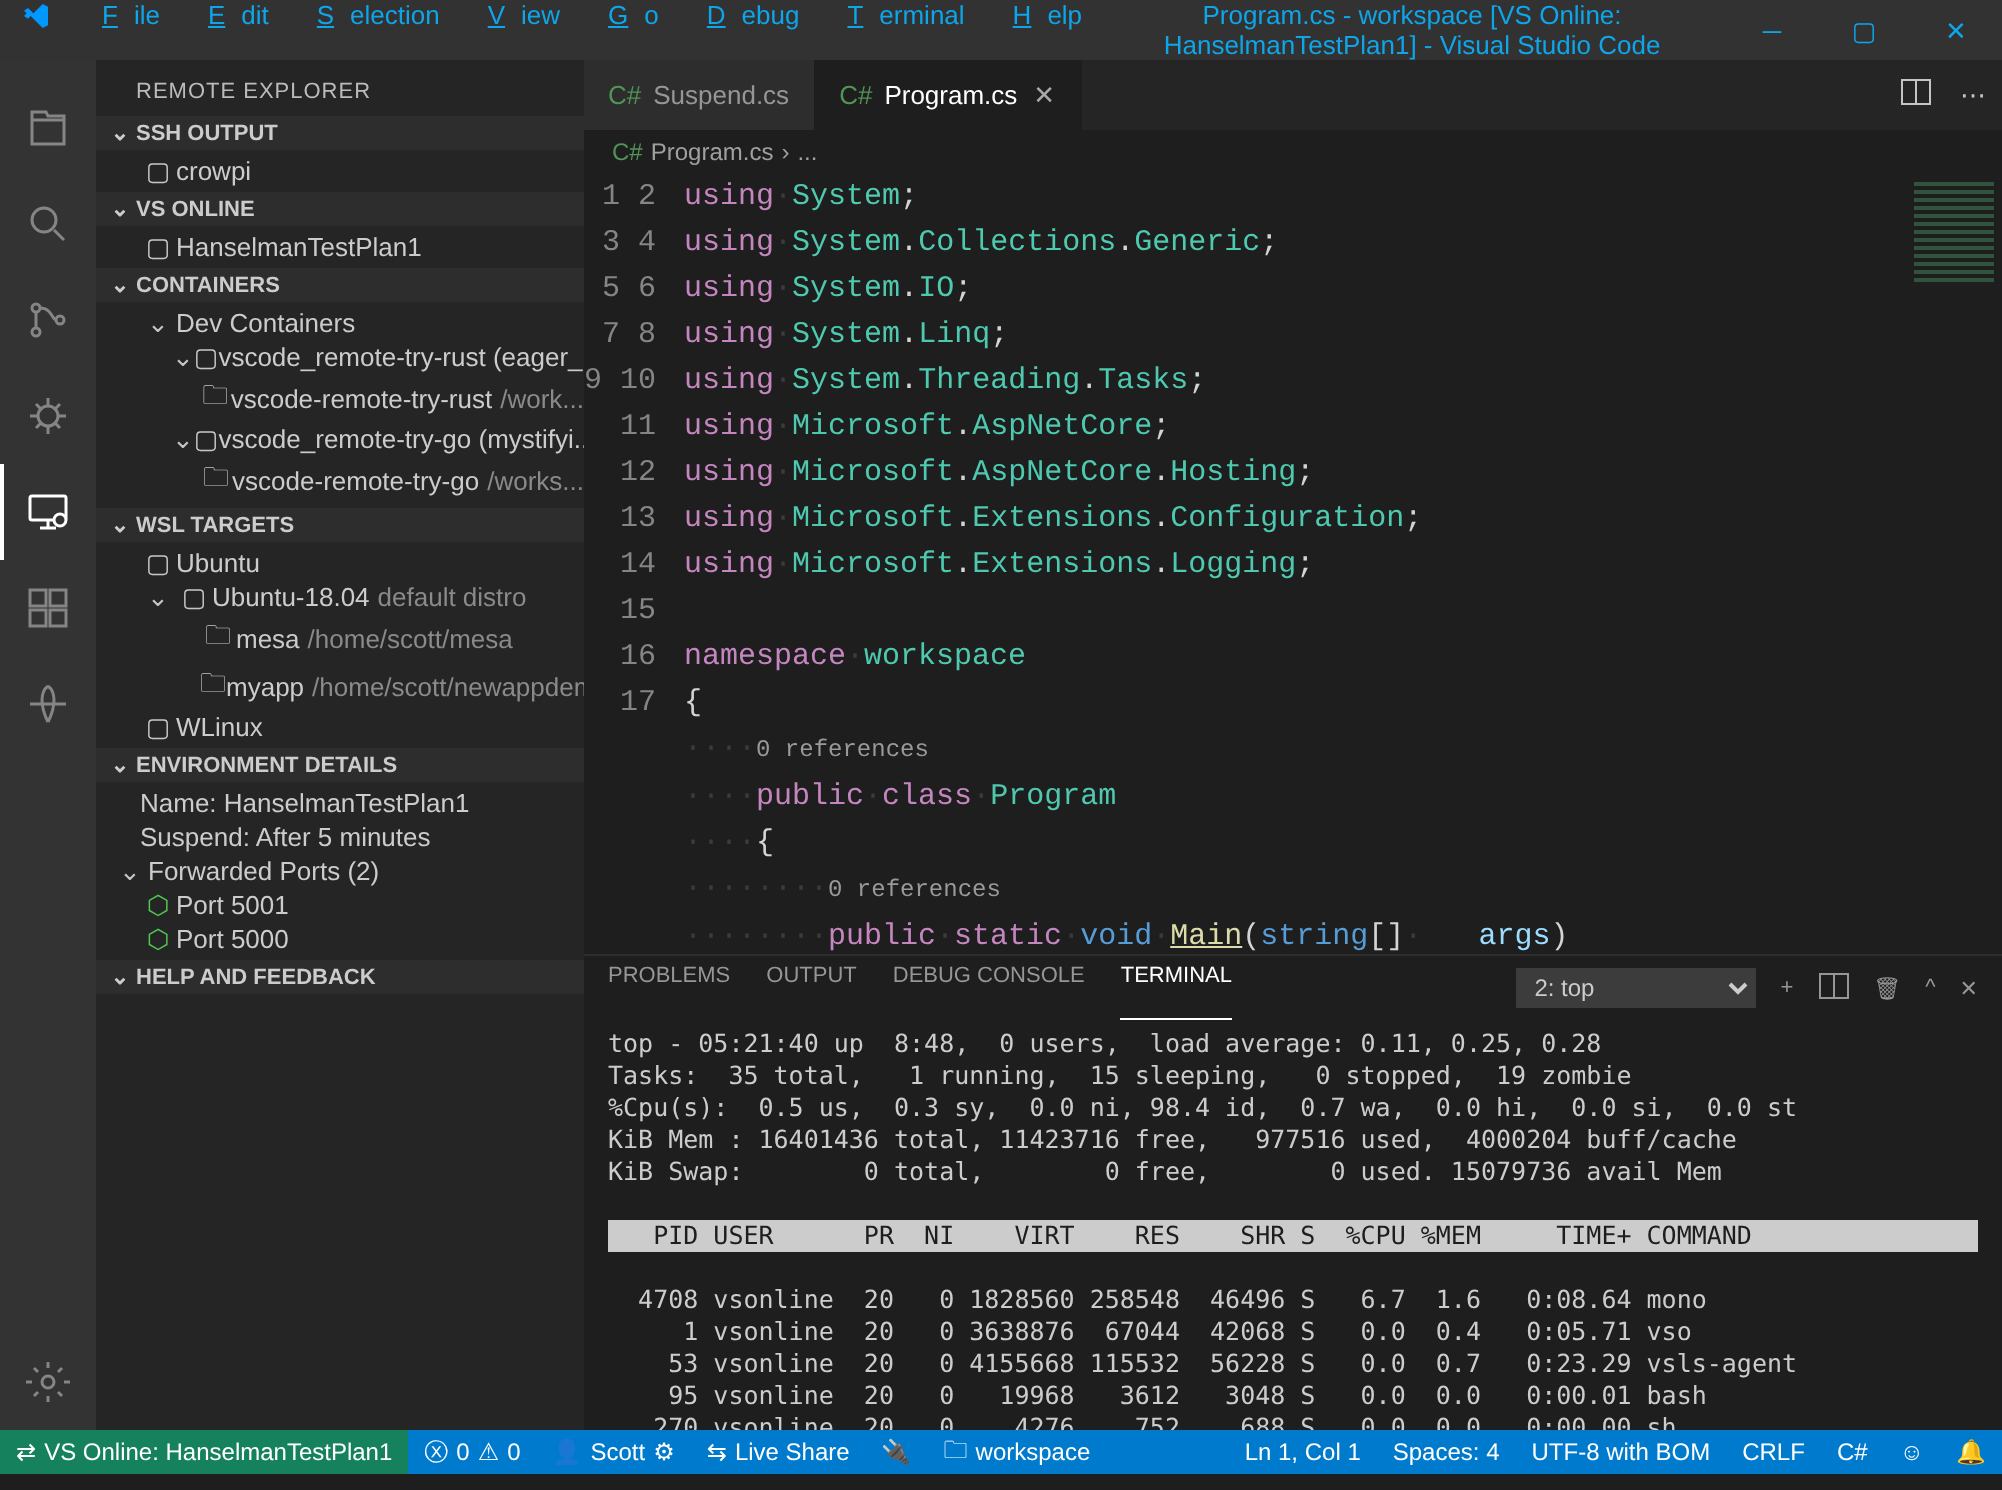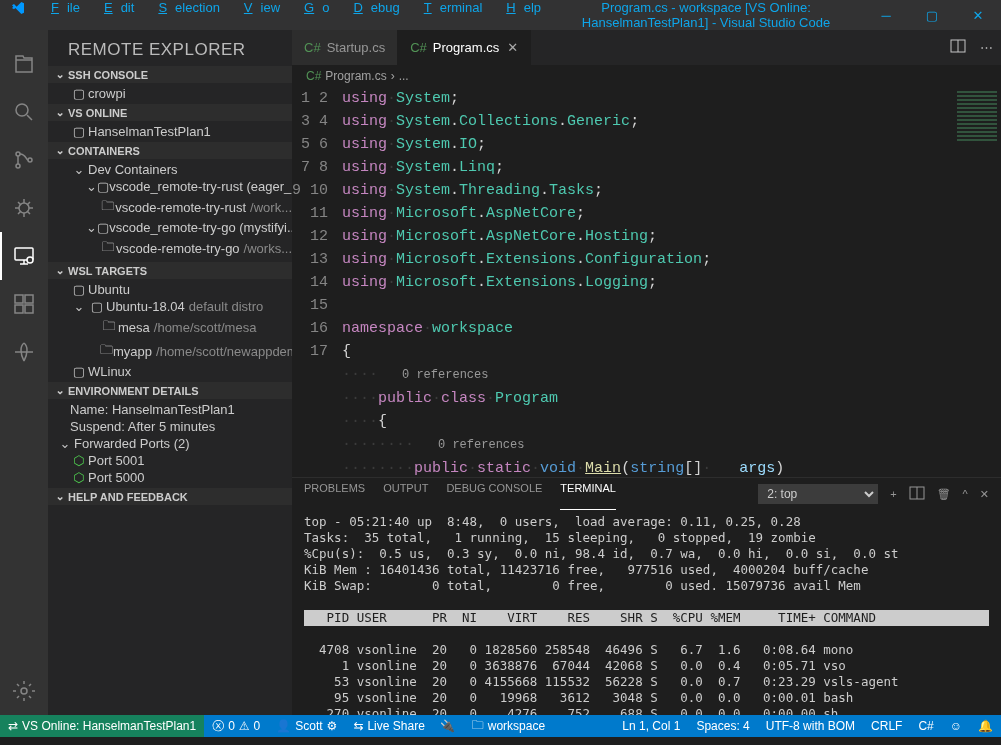--- a/index.html
+++ b/index.html
@@ -12,21 +12,21 @@
 .title-bar .title { flex: 1; text-align: center; }
 .title-bar .controls { display: flex; }
 .title-bar .controls div { width: 46px; height: 30px; display: flex; align-items: center; justify-content: center; }
 .main { display: flex; height: 685px; }
 .activity-bar { width: 48px; background: #333333; display: flex; flex-direction: column; align-items: center; padding-top: 10px; }
 .activity-bar .ab-icon { width: 48px; height: 48px; display: flex; align-items: center; justify-content: center; color: #858585; position: relative; }
 .activity-bar .ab-icon.active { color: #fff; }
 .activity-bar .ab-icon.active:before { content:""; position:absolute; left:0; top:0; bottom:0; width:2px; background:#fff; }
 .activity-bar .spacer { flex: 1; }
 .sidebar { width: 244px; background: #252526; display: flex; flex-direction: column; overflow: hidden; }
-.sidebar-title { padding: 10px 20px 6px; font-size: 17px; letter-spacing: 0.5px; color: #bbbbbb; }
+.sidebar-title { padding: 10px 20px 6px; font-size: 11px; letter-spacing: 0.5px; color: #bbbbbb; }
 .section-header { display: flex; align-items: center; padding: 2px 4px; font-size: 11px; font-weight: bold; color:#cccccc; background:#2d2d2d; cursor:pointer; }
 .section-header .chev { width:16px; text-align:center; }
 .tree { padding: 2px 0; }
 .tree-row { display:flex; align-items:center; padding: 1px 0 1px 8px; font-size:13px; white-space:nowrap; overflow:hidden; text-overflow:ellipsis; }
 .tree-row.indent1 { padding-left: 22px; }
 .tree-row.indent2 { padding-left: 38px; }
 .tree-row.indent3 { padding-left: 52px; }
 .tree-row .icon { width:18px; display:inline-flex; justify-content:center; color:#c5c5c5; }
 .tree-row .dim { color:#8a8a8a; margin-left:4px; }
 .editor-area { flex:1; display:flex; flex-direction:column; background:#1e1e1e; overflow:hidden; }
@@ -37,21 +37,21 @@
 .tab .close { margin-left:8px; color:#aaa; }
 .tabs .right { margin-left:auto; display:flex; align-items:center; padding-right:8px; gap:14px; color:#c5c5c5; }
 .breadcrumb { height:22px; display:flex; align-items:center; padding-left:14px; font-size:12px; color:#a0a0a0; background:#1e1e1e; }
 .breadcrumb .bc-icon { color:#529356; margin-right:4px; }
 .code-area { flex:1; display:flex; overflow:hidden; font-family:"Consolas","Courier New",monospace; font-size:15px; line-height:23px; position:relative; }
 .gutter { width:50px; text-align:right; color:#858585; padding-right:14px; }
 .code { flex:1; white-space:pre; color:#d4d4d4; }
 .minimap { width:50px; background:linear-gradient(#1e1e1e,#1e1e1e); position:relative; }
 .minimap:before { content:""; position:absolute; top:4px; right:4px; width:40px; height:50px; background: repeating-linear-gradient(#3a6a4a 0 2px, transparent 2px 4px); opacity:0.7; }
 .kw { color:#c586c0; } .ns { color:#4ec9b0; } .fn { color:#dcdcaa;text-decoration:underline; } .ty { color:#569cd6; } .str { color:#9cdcfe;margin-left:28px; } .op { color:#d4d4d4; } .ws { color:#3b3b3b; }
-.codelens { color:#999999; font-size:12px;margin-left:24px; }
+.codelens { color:#999999; font-size:12px; }
 .panel { height:238px; background:#1e1e1e; border-top:1px solid #2d2d2d; display:flex; flex-direction:column; }
 .panel-tabs { height:32px; display:flex; padding:0 12px; gap:18px; font-size:11px; color:#969696; }
 .panel-tabs .pt { cursor:pointer; padding:4px 0; }
 .panel-tabs .pt.active { color:#fff; border-bottom:1px solid #ffffff; }
 .panel-tabs .right { margin-left:auto; display:flex; align-items:center; gap:12px; }
 .panel-tabs select { background:#3c3c3c; color:#ccc; border:1px solid #3c3c3c; font-size:12px; padding:1px 4px; width:120px; }
 .terminal { flex:1; padding:4px 12px; font-family:"Consolas",monospace; font-size:12.5px; line-height:16px; white-space:pre; overflow:hidden; color:#cccccc; }
 .terminal .hdr { background:#cccccc; color:#1e1e1e; display:block; }
 .status-bar { height:22px; background:#007acc; color:#fff; display:flex; align-items:center; font-size:12px; }
 .status-bar .sb-item { padding:0 8px; display:flex; align-items:center; gap:4px; height:100%; }
@@ -140,21 +140,21 @@
           <circle cx="12" cy="12" r="3"></circle>
           <path d="M12 2v3M12 19v3M4 12H1M23 12h-3M5 5l2 2M17 17l2 2M5 19l2-2M17 7l2-2"></path>
         </svg>
       </div>
   </div>
 
   <div class="sidebar">
     <div class="sidebar-title">REMOTE EXPLORER</div>
     <div class="section-header">
         <span class="chev">⌄</span>
-        <span>SSH CONSOLE</span>
+        <span>SSH OUTPUT</span>
       </div>
     <div class="tree">
         <div class="tree-row indent1">
           <span class="icon">▢</span>
           <span>crowpi</span>
         </div>
       </div>
 
     <div class="section-header">
         <span class="chev">⌄</span>
@@ -257,21 +257,21 @@
     <div class="section-header">
         <span class="chev">⌄</span>
         <span>HELP AND FEEDBACK</span>
       </div>
   </div>
 
   <div class="editor-area">
     <div class="tabs">
       <div class="tab">
           <span class="tab-icon">C#</span>
-          <span>Startup.cs</span>
+          <span>Suspend.cs</span>
         </div>
       <div class="tab active">
           <span class="tab-icon">C#</span>
           <span>Program.cs</span>
           <span class="close">✕</span>
         </div>
       <div class="right">
         <span><svg viewBox="0 0 16 16" fill="none" stroke="currentColor">
               <rect x="1" y="2" width="14" height="12"></rect>
               <path d="M8 2v12"></path>

